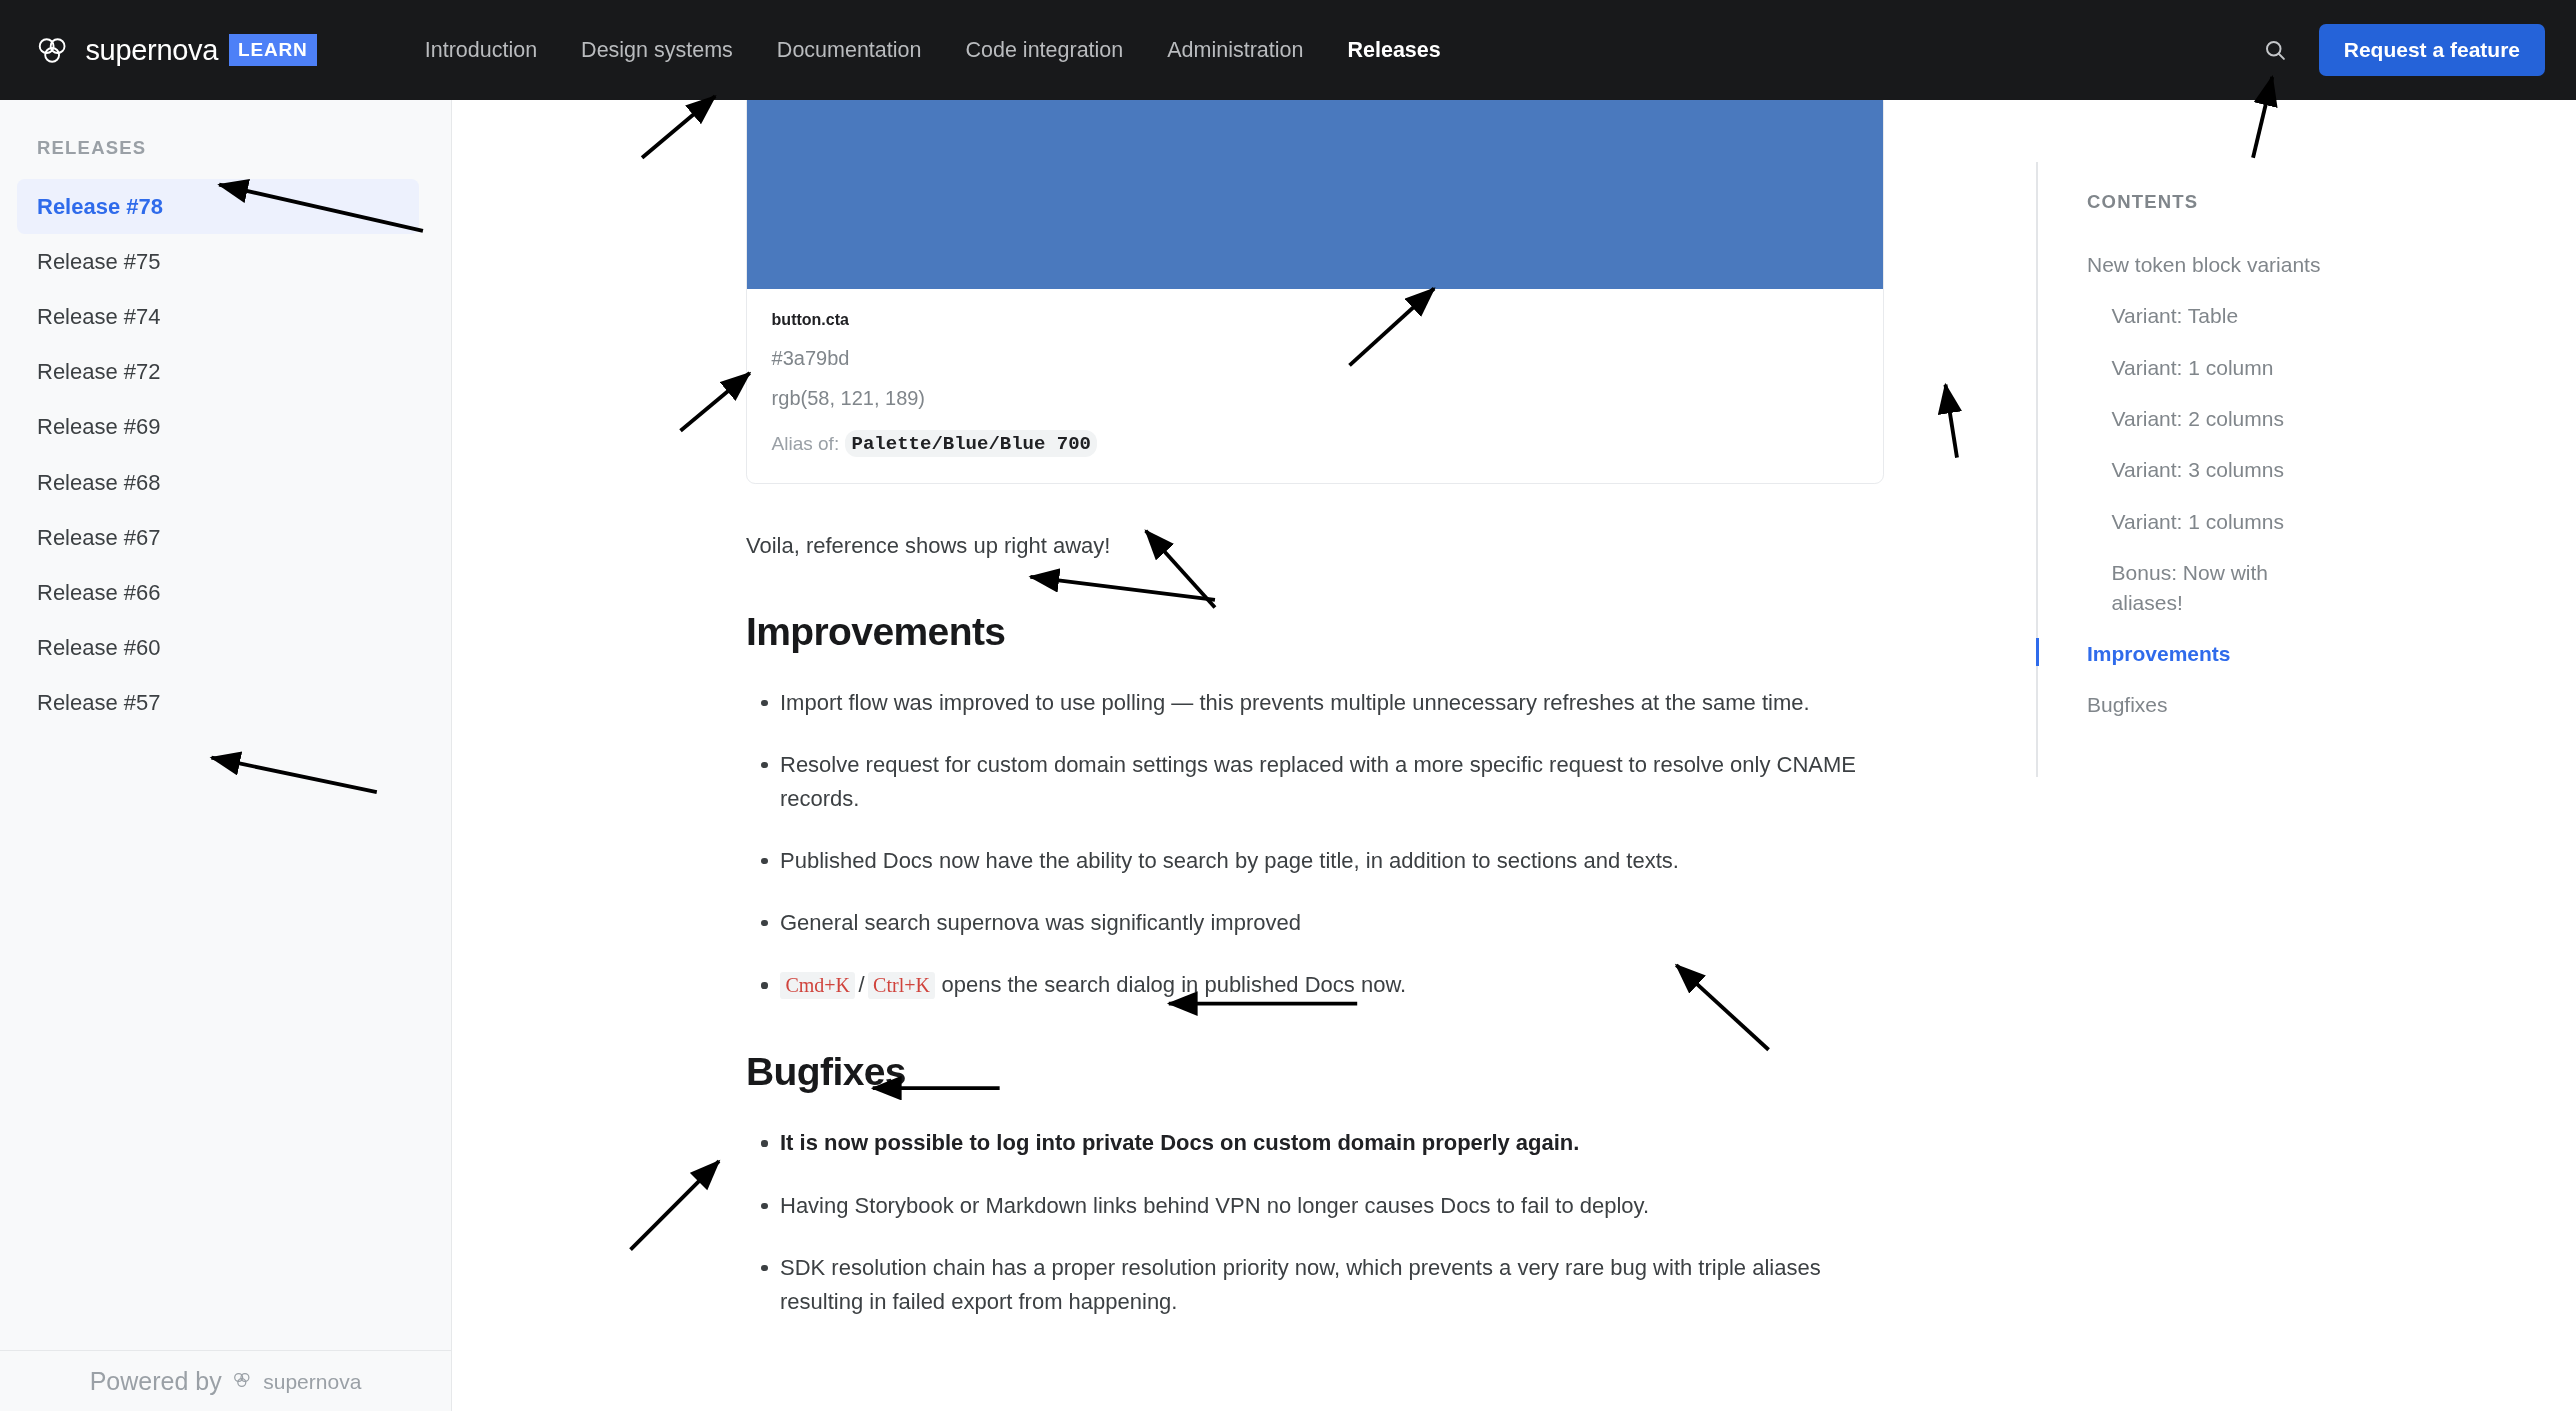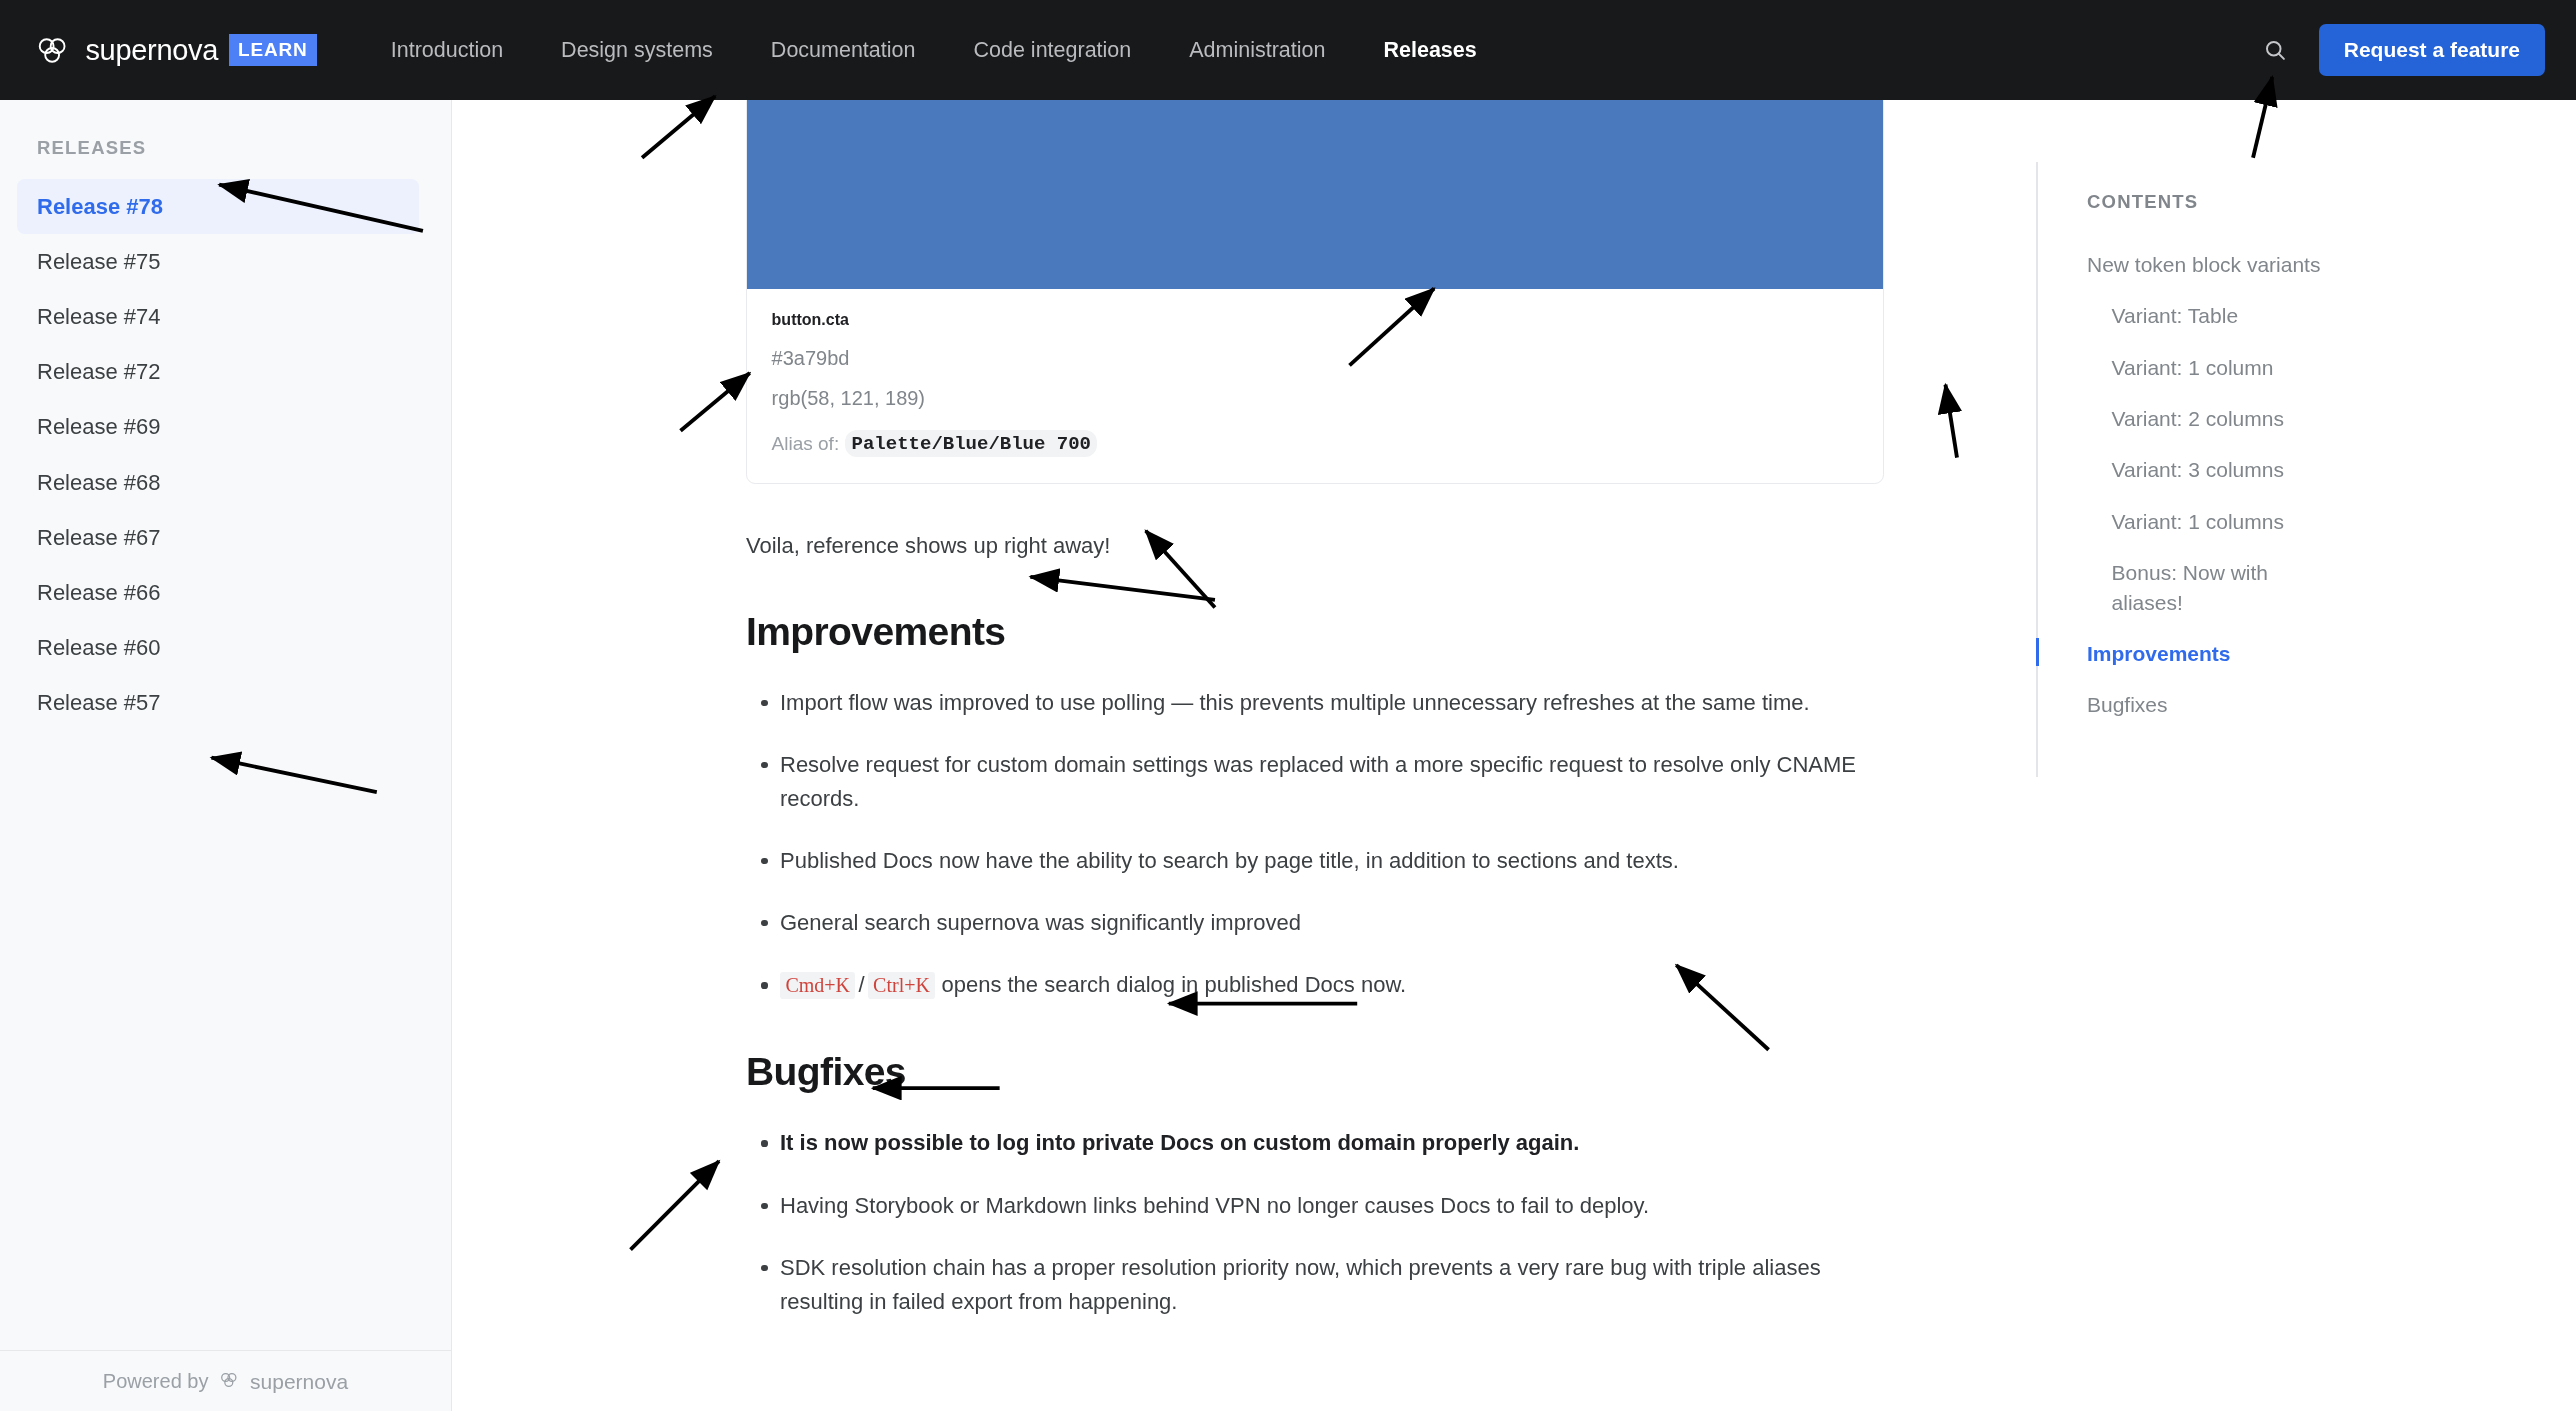--- a/index.html
+++ b/index.html
@@ -43,22 +43,22 @@
     font-size: 19px;
     font-weight: 700;
     letter-spacing: 0.8px;
     padding: 4.6px 9.2px 5.4px 9.2px;
     margin-left: -4.6px;
   }
 
   .nav {
     display: flex;
     align-items: center;
-    gap: 58px;
-    margin-left: 74px;
+    gap: 44px;
+    margin-left: 108px;
   }
   .nav-item {
     font-size: 21.5px;
     color: #b9bbbe;
     cursor: pointer;
     white-space: nowrap;
   }
   .nav-item.active { color: #ffffff; font-weight: 700; }
 
   .header-right {
@@ -120,21 +120,21 @@
     font-weight: 700;
   }
   .sidebar-footer {
     height: 62px;
     border-top: 1.5px solid #e6e8ea;
     display: flex;
     align-items: center;
     justify-content: center;
     gap: 10.8px;
   }
-  .powered-text { font-size: 20px; color: #9aa0a6; }
+  .powered-text { font-size: 25px; color: #9aa0a6; }
   .powered-word { font-size: 21px; color: #9aa0a6; }
 
   
   .main {
     position: absolute;
     top: 100px;
     left: 454px;
     width: 1583px;
     height: 1312px;
     background: #ffffff;

